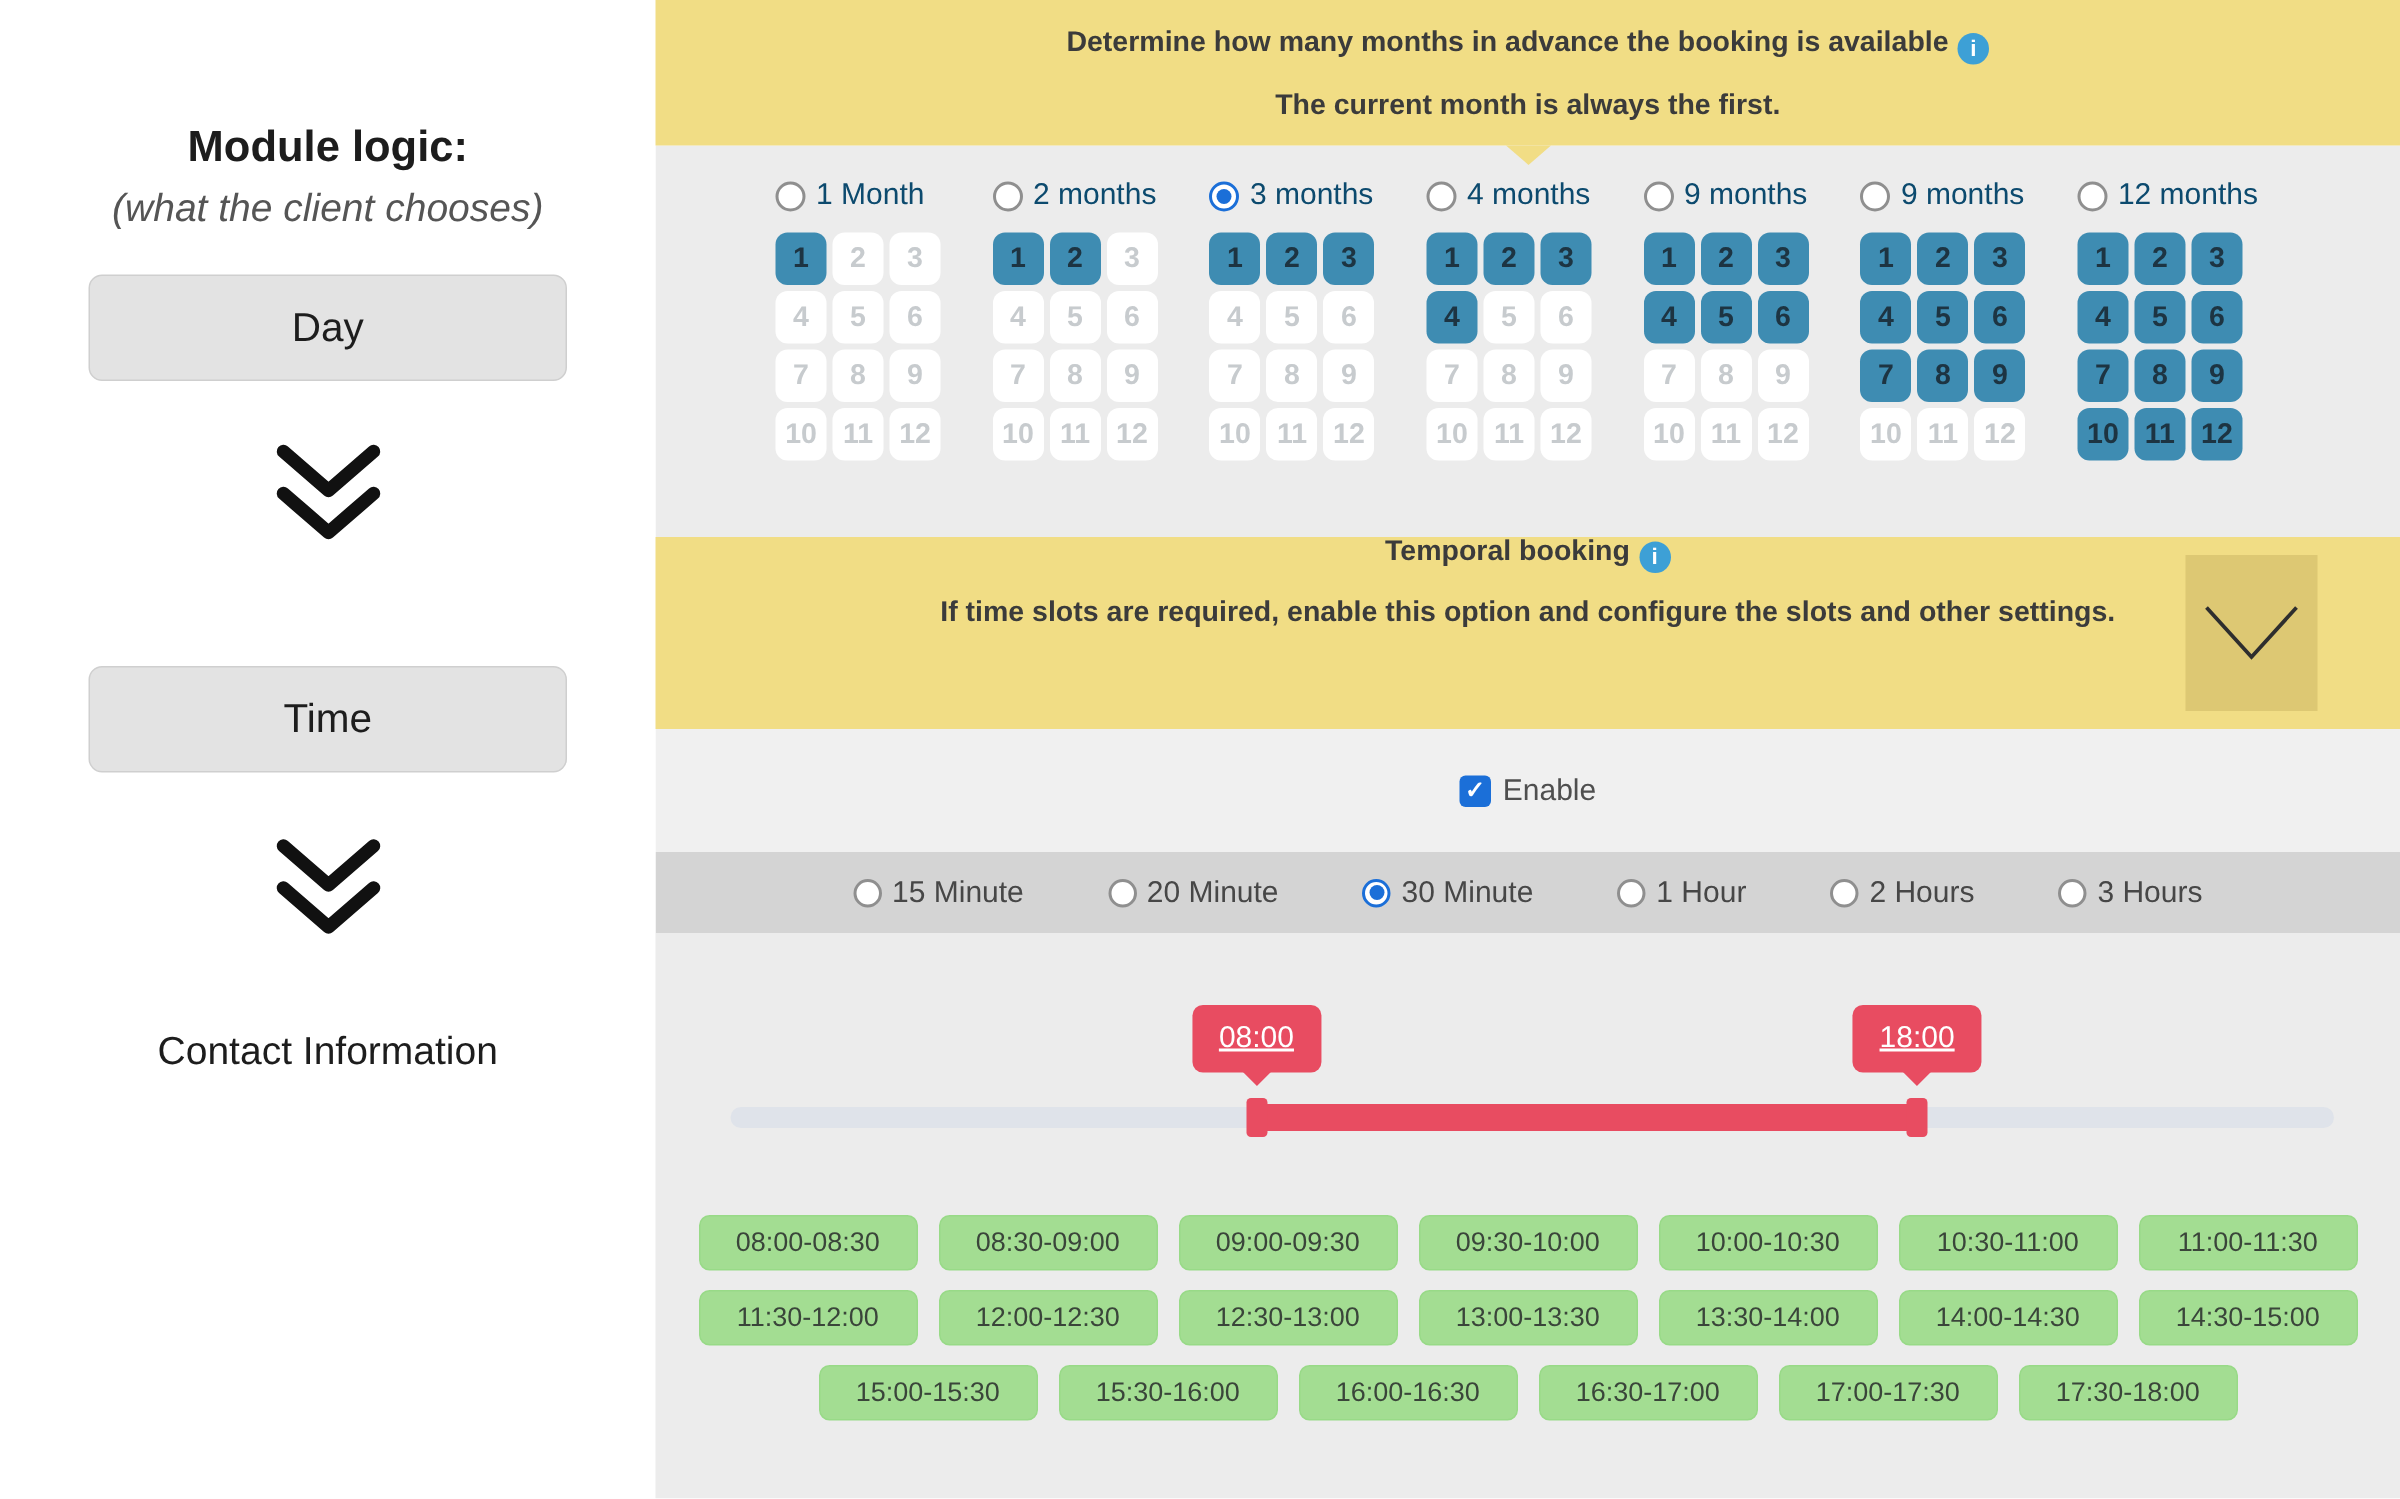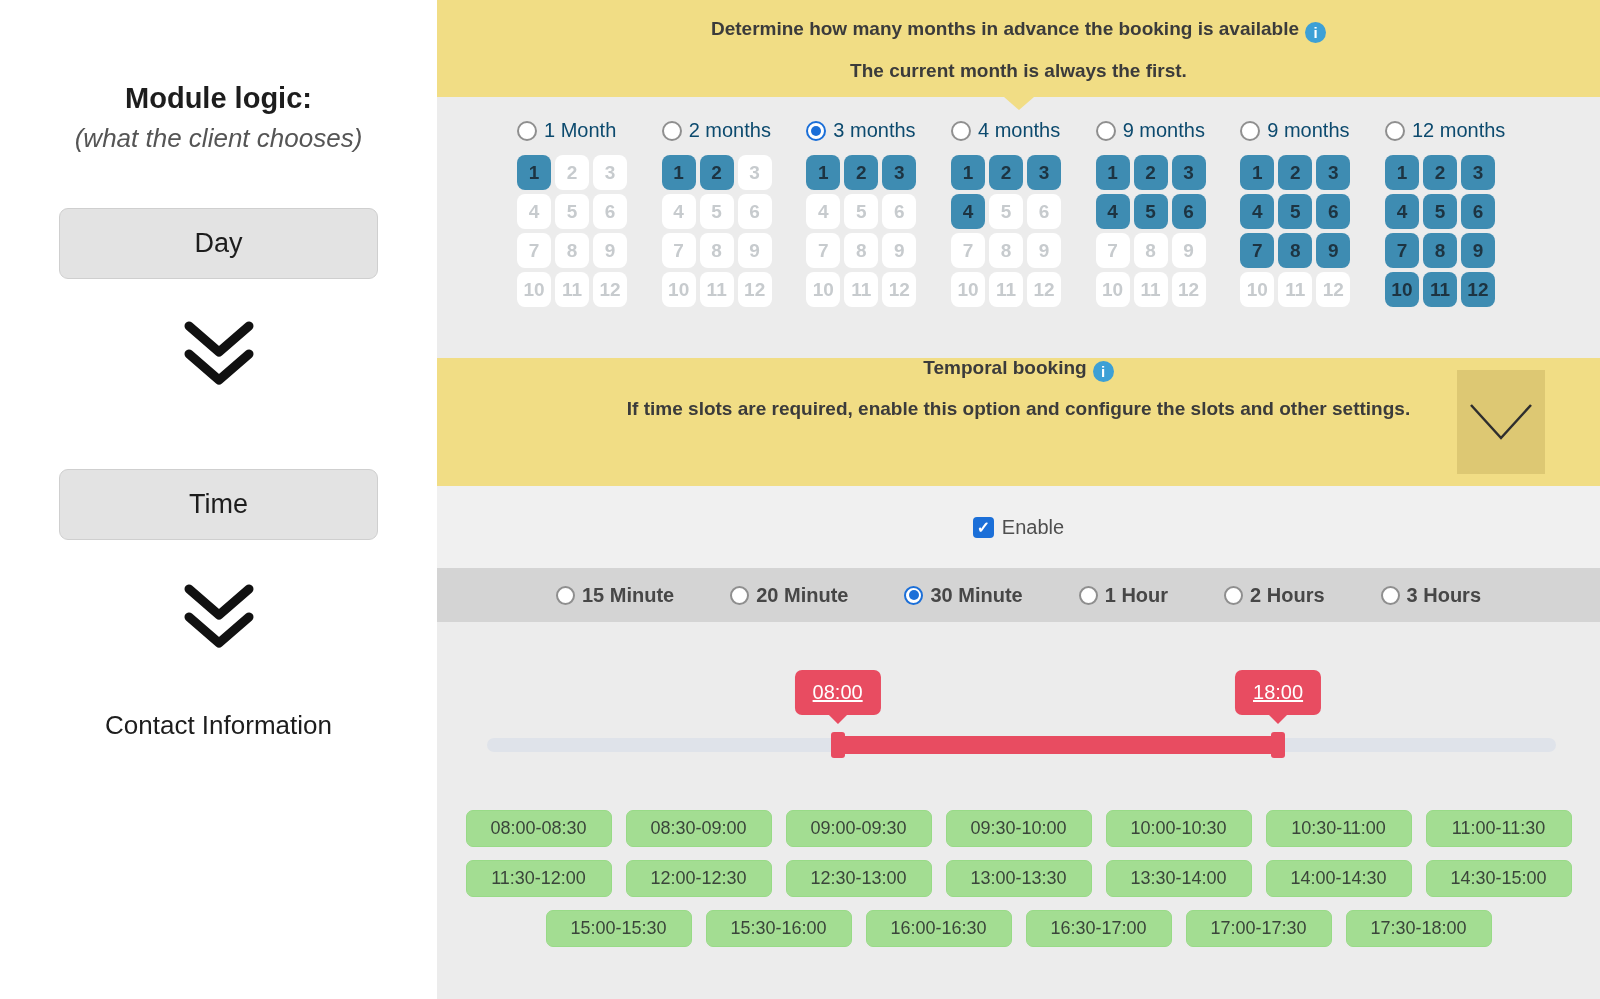--- a/index.html
+++ b/index.html
@@ -7,21 +7,21 @@
   body { font-family:"Liberation Sans", sans-serif; background:#ffffff; }
   .app { display:flex; width:1600px; height:999px; }
 
   
   .sidebar { width:437px; background:#ffffff; position:relative; flex:0 0 437px; }
   .sb-title { text-align:center; margin-top:82px; font-size:29px; font-weight:bold; color:#1d1d1d; }
   .sb-subtitle { text-align:center; margin-top:8px; font-size:26px; font-style:italic; color:#555; }
   .sb-btn { display:block; width:319px; height:71px; margin:0 auto; background:#e3e3e3;
             border:1px solid #cfcfcf; border-radius:9px; font-size:27px; color:#1d1d1d;
             text-align:center; line-height:69px; cursor:pointer; font-family:inherit; }
-  .sb-btn.day { margin-top:54px; }
+  .sb-btn.day { margin-top:29px; }
   .sb-btn.time { margin-top:84px; }
   .dbl-chevron { display:block; margin:0 auto; }
   .dbl-chevron.c1 { margin-top:40px; }
   .dbl-chevron.c2 { margin-top:42px; }
   .sb-contact { text-align:center; margin-top:62px; font-size:26px; color:#1d1d1d; }
 
   
   .content { width:1163px; flex:1; display:flex; flex-direction:column; }
 
   .banner { background:#f1dd85; position:relative; text-align:center; color:#3b3b3b; }
@@ -61,21 +61,21 @@
 
   
   .enable-row { height:82px; background:#f0f0f0; display:flex; align-items:center;
                 justify-content:center; }
   .checkbox { width:21px; height:21px; border-radius:4px; background:#1b6fd8; color:#fff;
               font-size:16px; font-weight:bold; line-height:21px; text-align:center; cursor:pointer; }
   .enable-label { margin-left:8px; font-size:20px; color:#4f4f4f; }
 
   
   .duration-bar { height:54px; background:#d4d4d4; display:flex; align-items:center;
-                  justify-content:center; gap:56px;font-weight:bold; }
+                  justify-content:center; gap:56px; }
   .duration-bar .radio { width:19px; height:19px; flex-basis:19px; }
   .duration-bar .radio.checked::after { left:2.5px; top:2.5px; }
   .duration-bar .radio-label { font-size:20px; color:#474747; }
 
   
   .slider-section { flex:1; background:#ececec; position:relative; }
   .slider-wrap { position:relative; margin:0 44px 0 50px; height:200px; }
   .track { position:absolute; top:116px; left:0; right:0; height:14px; background:#dfe3ea;
            border-radius:7px; }
   .range-bar { position:absolute; top:114px; height:18px; background:#e84c61; }

